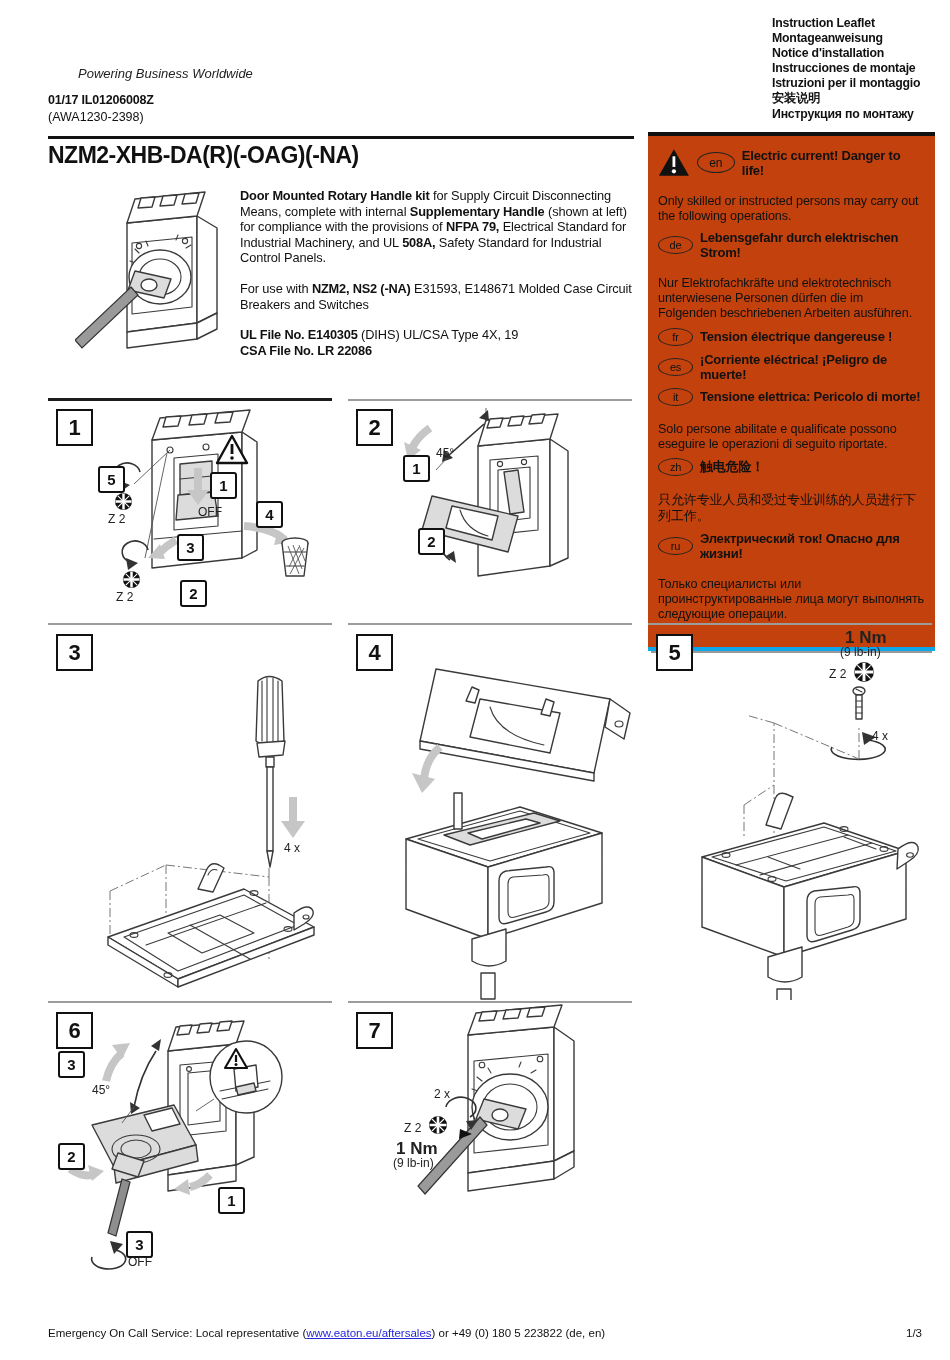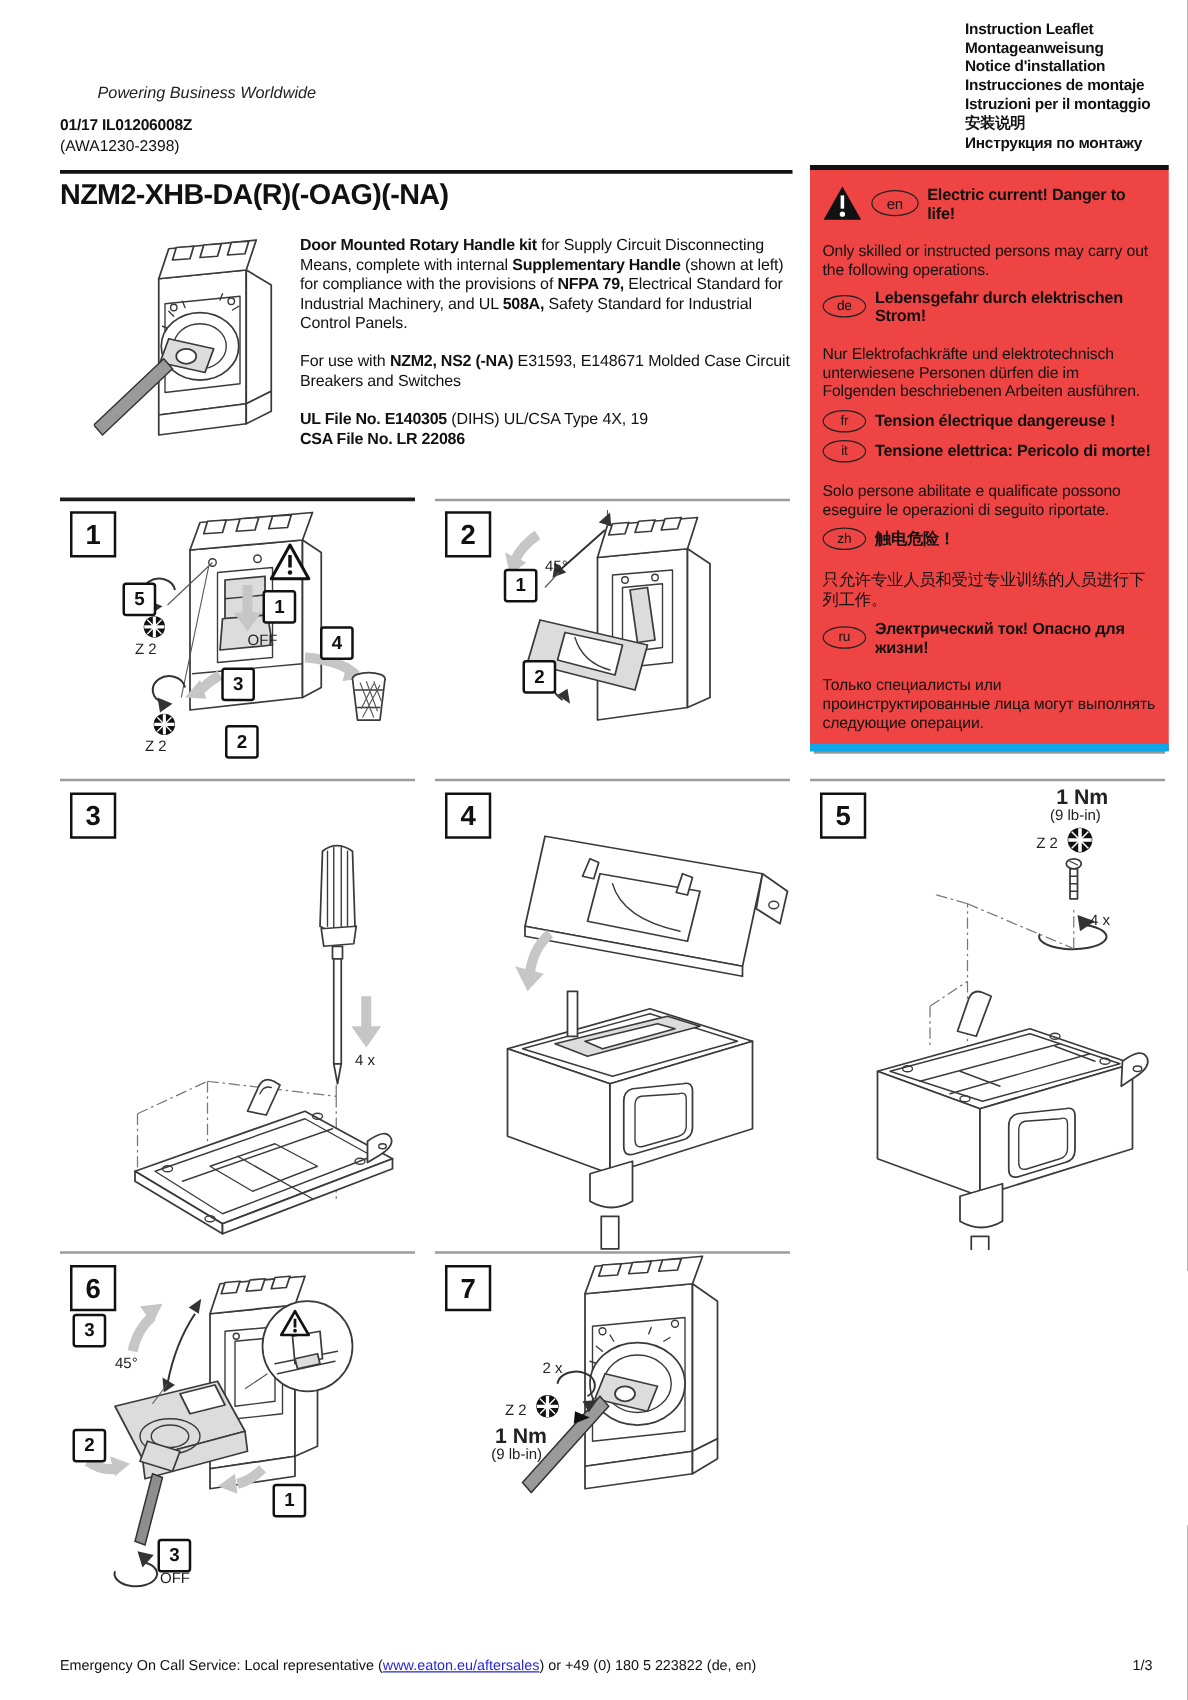--- a/index.html
+++ b/index.html
@@ -11,22 +11,22 @@
   .docno{font-weight:bold;font-size:12.5px;letter-spacing:-0.2px;}
   .docno2{font-size:12.5px;}
   .langs{font-weight:bold;font-size:12.3px;line-height:15.1px;letter-spacing:-0.2px;white-space:nowrap;}
   .title{font-weight:bold;font-size:23px;letter-spacing:-0.5px;text-align:right;}
   .rule{position:absolute;background:#9c9c9c;}
   
   .desc{font-size:12.8px;line-height:15.6px;letter-spacing:-0.1px;}
   .desc p{margin:0 0 15px 0;}
   .desc b{letter-spacing:-0.2px;}
   
-  .warnbox{background:#ef4444;padding:6px 10px 8px 10px;box-sizing:border-box;
-           border-bottom:6px solid #0ea5e9;box-shadow:0 5px 0 -3px #999;}
+  .warnbox{background:#c2410c;padding:6px 10px 24px 10px;box-sizing:border-box;
+           border-bottom:4px solid #0ea5e9;box-shadow:0 5px 0 -3px #999;}
   .warn-h{display:flex;align-items:center;gap:7px;font-weight:bold;font-size:13px;margin-top:6px;letter-spacing:-0.2px;}
   .warn-b{font-size:12.6px;line-height:15.2px;margin-top:16px;letter-spacing:-0.1px;}
   .pill{display:inline-flex;align-items:center;justify-content:center;flex:0 0 auto;
         min-width:27px;height:16px;border:1.6px solid #222;border-radius:50%;
         font-size:11px;font-weight:normal;padding:0 3px;background:transparent;}
   .pill.big{min-width:30px;height:19px;font-size:12px;}
   
   .cell{position:absolute;}
   .stepnum{position:absolute;left:8px;top:9px;width:33px;height:33px;border:2.5px solid #111;background:#fff;
            display:flex;align-items:center;justify-content:center;font-weight:bold;font-size:22px;z-index:4;}
@@ -116,20 +116,24 @@
       <span class="pill">de</span>
       <span>Lebensgefahr durch elektrischen Strom!</span>
     </div>
     <div class="warn-b">Nur Elektrofachkräfte und elektrotechnisch unterwiesene Personen dürfen die im Folgenden beschriebenen Arbeiten ausführen.</div>
 
     <div class="warn-h">
       <span class="pill">fr</span>
       <span>Tension électrique dangereuse !</span>
     </div>
 
+    <div class="warn-h">
+      <span class="pill">es</span>
+      <span>¡Corriente eléctrica! ¡Peligro de muerte!</span>
+    </div>
 
     <div class="warn-h">
       <span class="pill">it</span>
       <span>Tensione elettrica: Pericolo di morte!</span>
     </div>
     <div class="warn-b">Solo persone abilitate e qualificate possono eseguire le operazioni di seguito riportate.</div>
 
     <div class="warn-h">
       <span class="pill">zh</span>
       <span>触电危险！</span>

